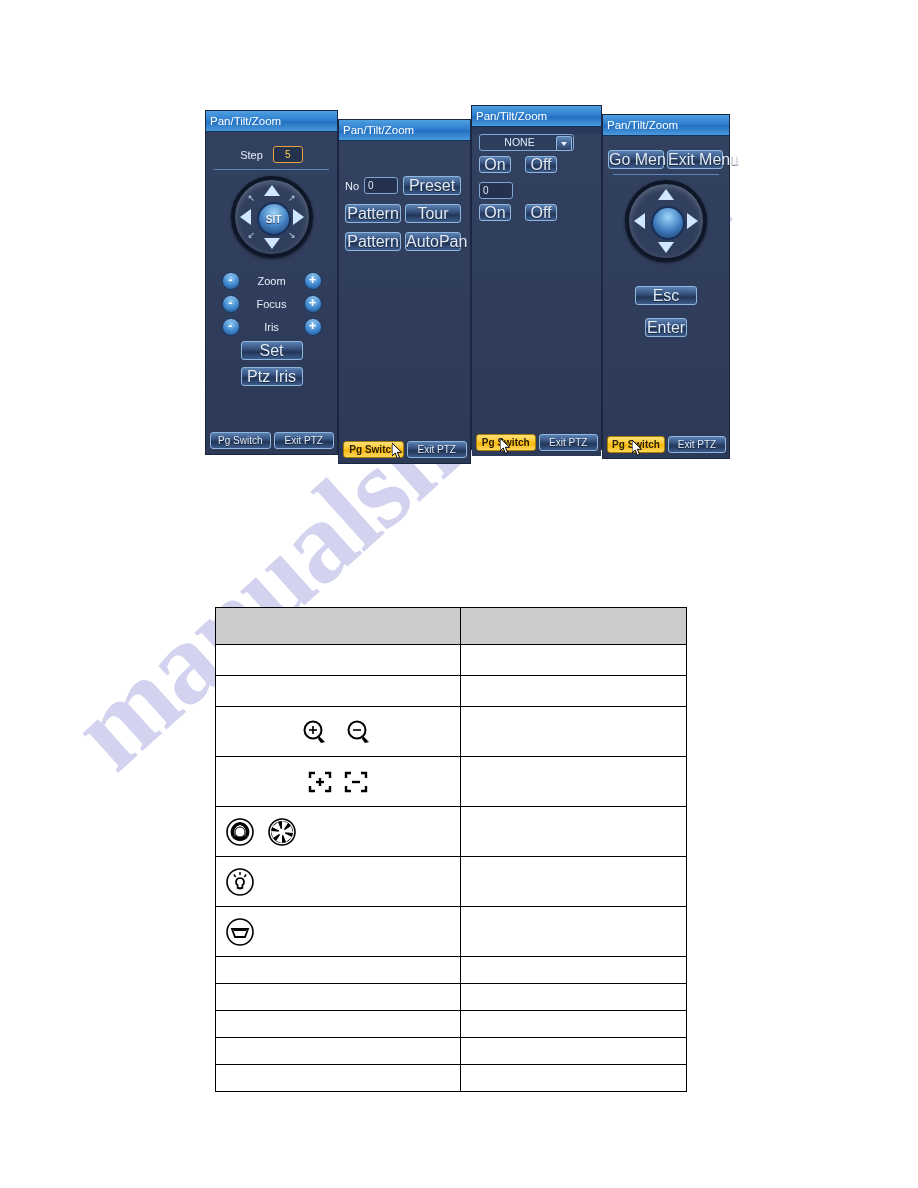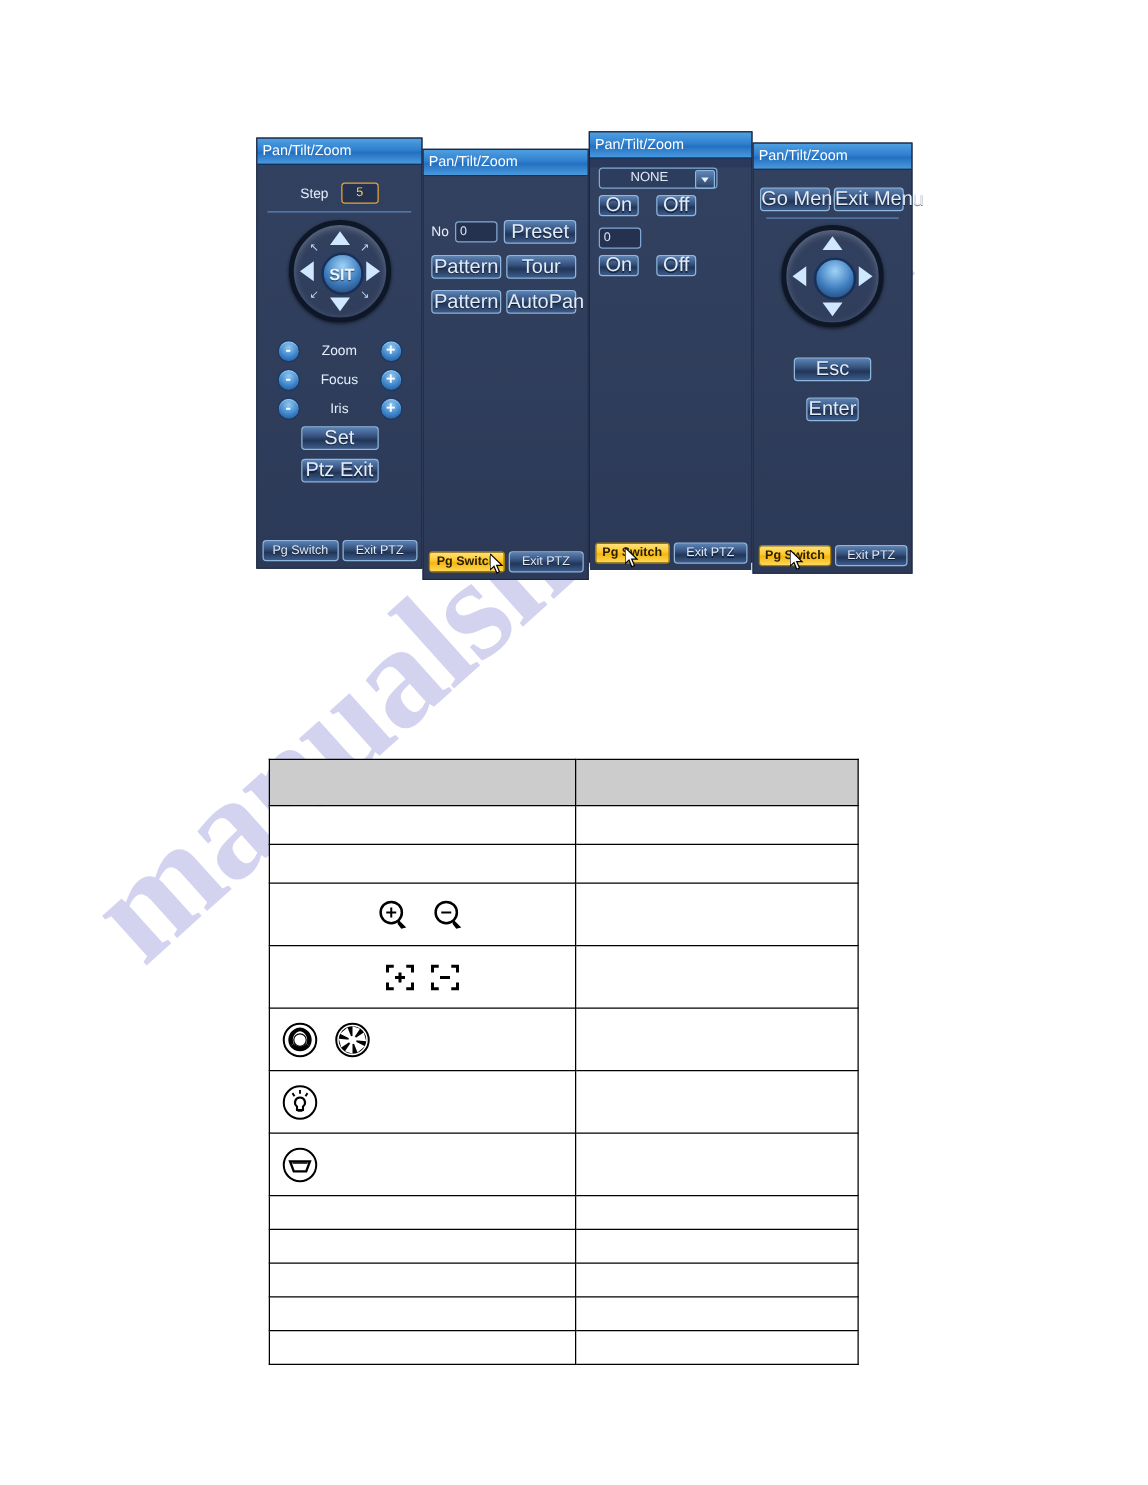--- a/index.html
+++ b/index.html
@@ -121,21 +121,21 @@
       radial-gradient(circle at 50% 115%, #8ccdf5 0%, #2f6cb4 42%, #16243d 80%);
     border:4px solid #0e1727;
     box-shadow:inset 0 2px 6px rgba(255,255,255,.25), 0 1px 3px rgba(0,0,0,.6);
   }
   .joy .hub{
     position:absolute;left:50%;top:50%;
     width:30px;height:30px;margin:-15px 0 0 -15px;
     border-radius:50%;
     background:radial-gradient(circle at 50% 30%,#9fd3f7 0%,#3e7cbe 55%,#1d3a63 100%);
     border:2px solid #17315a;
-    color:#eaf4ff;font-size:13px;font-weight:bold;
+    color:#eaf4ff;font-size:10px;font-weight:bold;
     display:flex;align-items:center;justify-content:center;
     text-shadow:0 1px 1px rgba(0,0,0,.6);
   }
   .joy .hub.blank{font-size:0;}
   .arr{position:absolute;width:0;height:0;}
   .arr.up{left:50%;top:5px;margin-left:-8px;border-left:8px solid transparent;border-right:8px solid transparent;border-bottom:11px solid #cfe8ff;}
   .arr.dn{left:50%;bottom:5px;margin-left:-8px;border-left:8px solid transparent;border-right:8px solid transparent;border-top:11px solid #cfe8ff;}
   .arr.lf{top:50%;left:5px;margin-top:-8px;border-top:8px solid transparent;border-bottom:8px solid transparent;border-right:11px solid #cfe8ff;}
   .arr.rt{top:50%;right:5px;margin-top:-8px;border-top:8px solid transparent;border-bottom:8px solid transparent;border-left:11px solid #cfe8ff;}
   .diag{position:absolute;font-size:9px;color:#bcd9f5;line-height:9px;}
@@ -250,21 +250,21 @@
           <span class="circbtn">-</span>
           <span class="zftext">Iris</span>
           <span class="circbtn">+</span>
         </div>
       </div>
 
       <div style="text-align:center;margin-top:4px;">
         <span class="btn" style="width:62px;padding:2px 0;">Set</span>
       </div>
       <div style="text-align:center;margin-top:7px;">
-        <span class="btn" style="width:62px;padding:2px 0;">Ptz Exit</span>
+        <span class="btn" style="width:62px;padding:2px 0;">Ptz Iris</span>
       </div>
 
       <div class="bottombar">
         <span class="btn">Pg Switch</span>
         <span class="btn">Exit PTZ</span>
       </div>
     </div>
   </div>
 
   <div class="ptz-panel p2">

